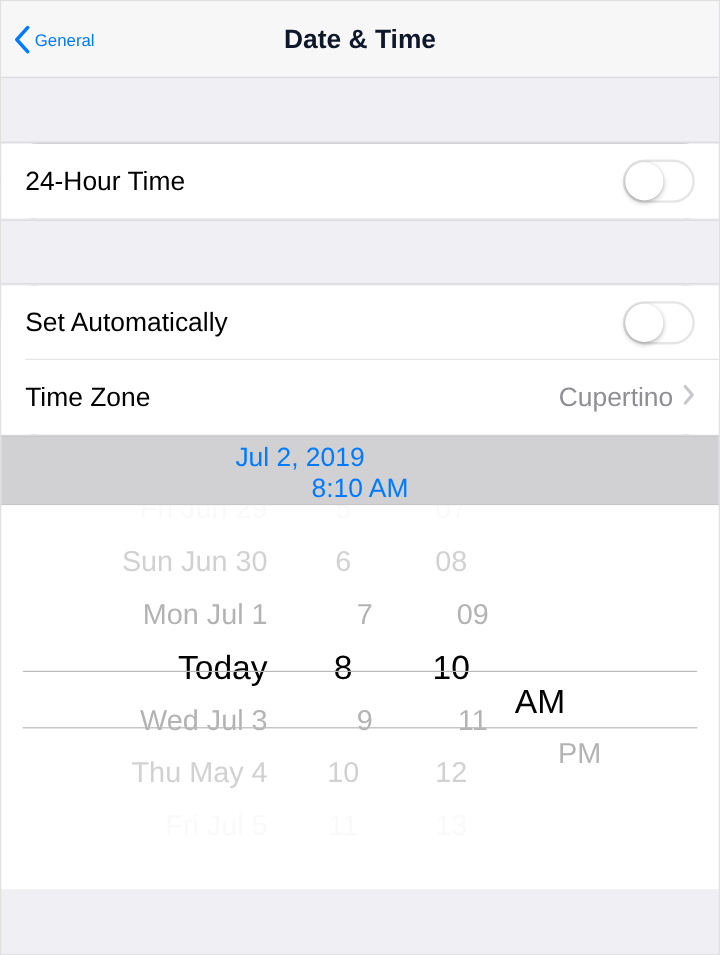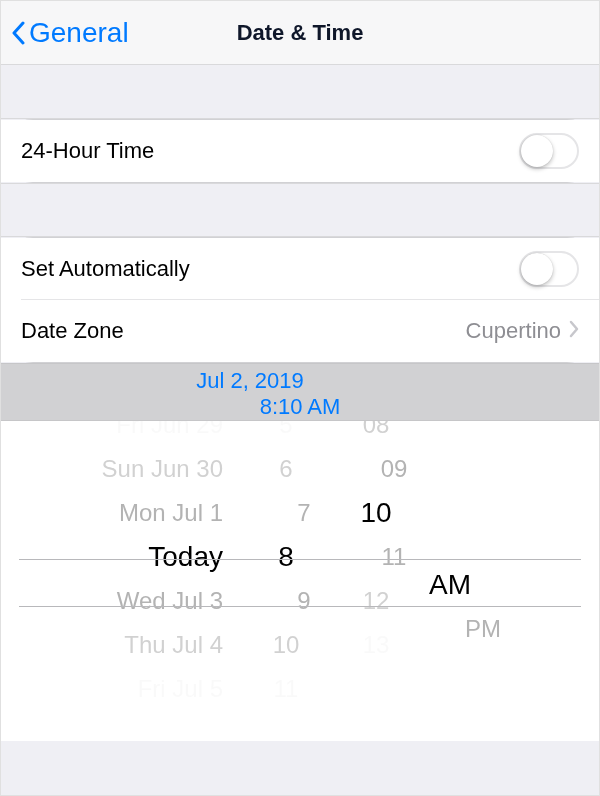--- a/index.html
+++ b/index.html
@@ -1,21 +1,21 @@
 <!DOCTYPE html>
 <html><head>
 <meta charset="utf-8">
 <style>
   * { box-sizing: border-box; margin: 0; padding: 0; }
   html, body { width: 600px; height: 796px; font-family: -apple-system, "Helvetica Neue", Helvetica, Arial, sans-serif; background: #fff; }
   .screen { width: 600px; height: 796px; background: #efeff4; position: relative; overflow: hidden; border: 1px solid #e0e0e0; }
 
   
   .header { height: 64px; background: #f7f7f8; border-bottom: 1px solid #d9d9db; display: flex; align-items: center; position: relative; }
-  .back { display: flex; align-items: center; color: #007aff; font-size: 28px; padding-left: 10px; cursor: pointer; }
+  .back { display: flex; align-items: center; color: #007aff; font-size: 14px; padding-left: 10px; cursor: pointer; }
   .back-chevron { width: 14px; height: 24px; margin-right: 4px; }
   .back-chevron svg { display: block; }
   .title { position: absolute; left: 0; right: 0; text-align: center; font-size: 22px; font-weight: 600; color: #0f172a; pointer-events: none; }
 
   
   .gap { height: 54px; background: #efeff4; border-top: 1px solid #d9d9db; border-bottom: 1px solid #d9d9db; }
   .gap.first { border-top: none; }
 
   
   .row { background: #fff; min-height: 62px; display: flex; align-items: center; padding: 0 20px; font-size: 22px; color: #000; border-bottom: 1px solid #e5e5e7; }
@@ -94,21 +94,21 @@
   <div class="gap"></div>
 
   <div class="group">
     <div class="row inset">
       <span class="label">Set Automatically</span>
       <div class="toggle">
         <div class="knob"></div>
       </div>
     </div>
     <div class="row">
-      <span class="label">Date Zone</span>
+      <span class="label">Time Zone</span>
       <span class="value">Cupertino</span>
       <span class="chevron">
         <svg viewBox="0 0 10 18" width="10" height="18">
             <polyline points="2,2 8,9 2,16" fill="none" stroke="#c7c7cc" stroke-width="2.5" stroke-linecap="round" stroke-linejoin="round"></polyline>
           </svg>
       </span>
     </div>
   </div>
 
   <div class="selected-row">
@@ -119,37 +119,38 @@
 
   <div class="picker">
     <div class="picker-cols">
       <div class="picker-col col-date">
         <div class="col-inner">
           <div class="picker-item fade4">Fri Jun 29</div>
           <div class="picker-item fade2">Sun Jun 30</div>
           <div class="picker-item fade1">Mon Jul 1</div>
           <div class="picker-item sel">Today</div>
           <div class="picker-item fade1">Wed Jul 3</div>
-          <div class="picker-item fade2">Thu Jul 4</div>
+          <div class="picker-item fade2">Thu May 4</div>
           <div class="picker-item fade4">Fri Jul 5</div>
         </div>
       </div>
       <div class="picker-col col-hour">
         <div class="col-inner">
           <div class="picker-item fade4">5</div>
           <div class="picker-item fade2">6</div>
           <div class="picker-item fade1">7</div>
           <div class="picker-item sel">8</div>
           <div class="picker-item fade1">9</div>
           <div class="picker-item fade2">10</div>
           <div class="picker-item fade4">11</div>
         </div>
       </div>
       <div class="picker-col col-minute">
         <div class="col-inner">
+          <div class="picker-item fade4">07</div>
           <div class="picker-item fade2">08</div>
           <div class="picker-item fade1">09</div>
           <div class="picker-item sel">10</div>
           <div class="picker-item fade1">11</div>
           <div class="picker-item fade2">12</div>
           <div class="picker-item fade4">13</div>
         </div>
       </div>
       <div class="picker-col col-ampm">
         <div class="col-inner">

